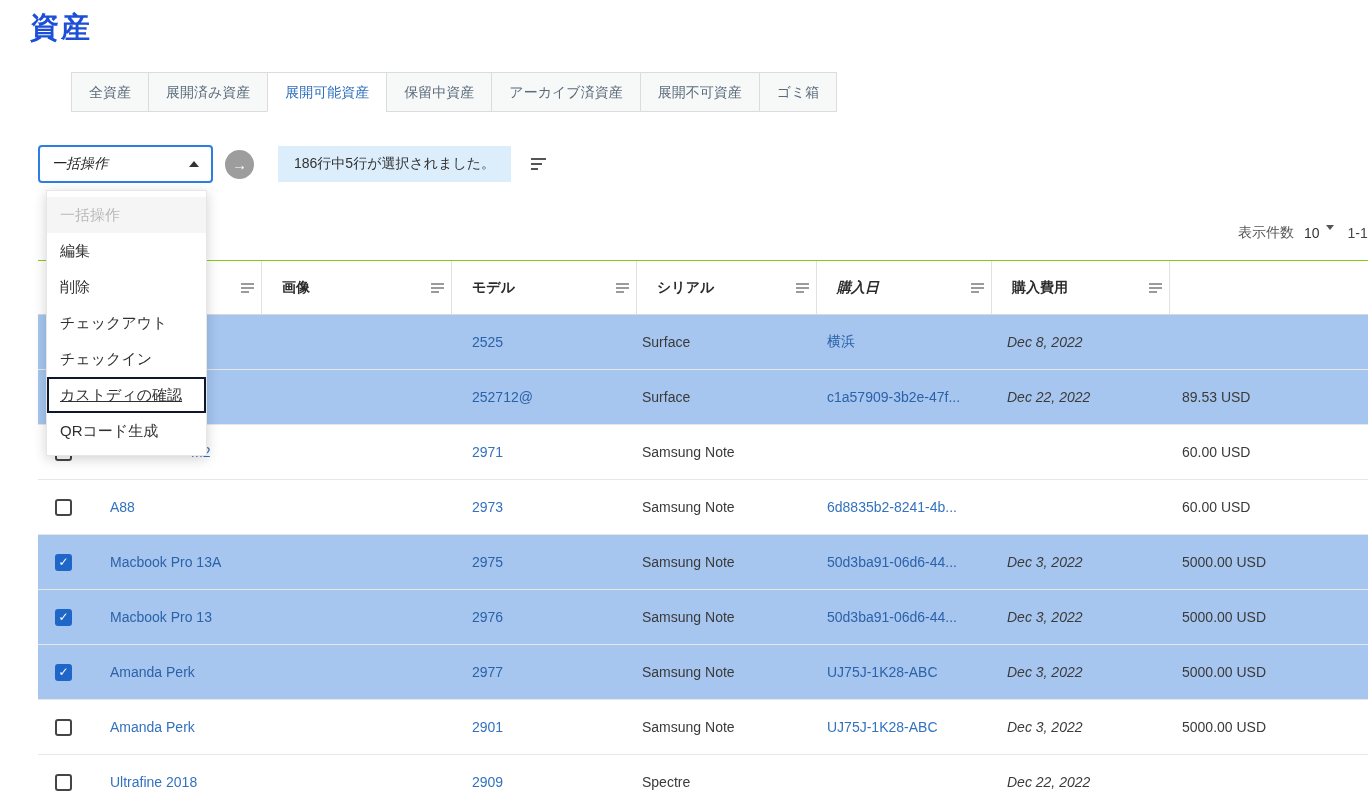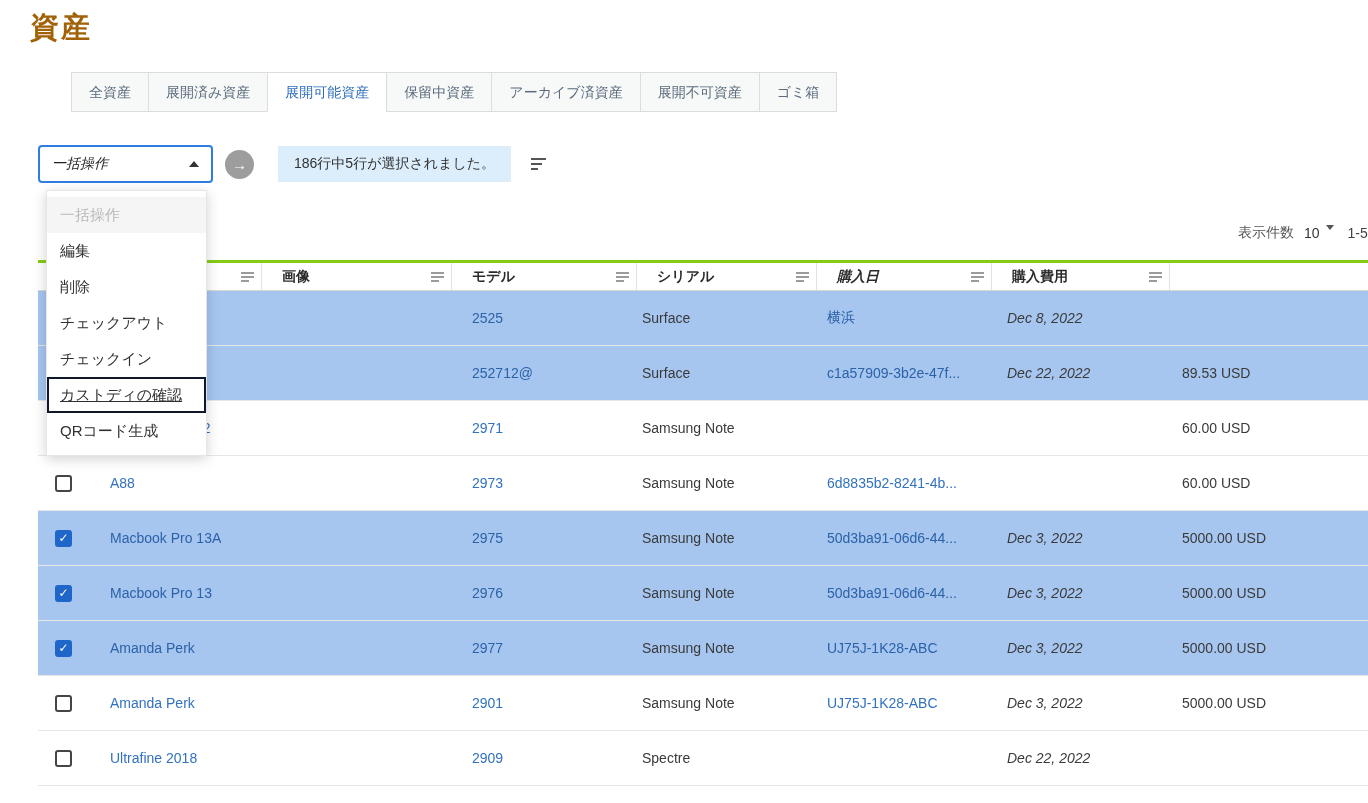--- a/index.html
+++ b/index.html
@@ -1,20 +1,20 @@
 <!DOCTYPE html>
 <html><head>
 <meta charset="utf-8">
 <style>
   * { margin:0; padding:0; box-sizing:border-box; }
   html,body { background:#fff; }
   body { font-family:"Liberation Sans","DejaVu Sans",sans-serif; }
   .page { position:relative; width:1368px; height:803px; overflow:hidden; background:#fff; }
 
-  .page-title { position:absolute; left:30px; top:8px; font-size:29px; font-weight:600; color:#a16207; letter-spacing:2px; }
+  .page-title { position:absolute; left:30px; top:8px; font-size:29px; font-weight:600; color:#1d4ed8; letter-spacing:2px; }
 
   .tabs { position:absolute; left:38px; top:72px; display:flex;margin-left:33px; }
   .tab { height:40px; line-height:38px; padding:0 17px; font-size:14px; color:#5b6b7c;
          background:#f7f8f8; border:1px solid #dcdcdc; margin-left:-1px; cursor:pointer; white-space:nowrap; }
   .tab:first-child { margin-left:0; }
   .tab.active { background:#fff; color:#2f6fbd; border-bottom-color:#fff; }
 
   .toolbar { position:absolute; left:38px; top:145px; display:flex; align-items:center; }
   .bulk-select { width:175px; height:38px; border:2px solid #2e7de0; border-radius:4px; background:#fff;
                  display:flex; align-items:center; justify-content:space-between; padding:0 12px; cursor:pointer; }
@@ -32,21 +32,21 @@
   .lines-icon i:nth-child(3){ width:7px; }
 
   .pagerow { position:absolute; left:1238px; top:224px; display:flex; align-items:center;
              white-space:nowrap; font-size:14px; color:#555; }
   .psize { margin-left:10px; display:flex; align-items:flex-start; cursor:pointer; color:#333; }
   .caret-down { width:0; height:0; border-left:4px solid transparent; border-right:4px solid transparent;
                 border-top:5px solid #555; margin-left:6px; display:inline-block; }
   .range { margin-left:14px; color:#444; }
 
   .table { position:absolute; left:38px; top:260px; width:1330px; overflow:hidden; }
-  .thead { display:flex; height:31px; border-top:3px solid #84cc16; border-bottom:1px solid #d8d8d8; }
+  .thead { display:flex; height:55px; border-top:1px solid #84cc16; border-bottom:1px solid #d8d8d8; }
   .th { display:flex; align-items:center; justify-content:space-between; padding-left:20px;
         border-right:1px solid #e2e2e2; font-size:14px; font-weight:bold; color:#2b2b2b; flex:none; }
   .th:last-child { border-right:none; }
   .filter-icon { margin-right:7px; cursor:pointer; }
   .filter-icon i { display:block; height:2px; background:#9b9b9b; margin:2px 0; }
   .filter-icon i:nth-child(1){ width:13px; }
   .filter-icon i:nth-child(2){ width:13px; }
   .filter-icon i:nth-child(3){ width:8px; }
 
   .tr { display:flex; height:55px; align-items:center; border-bottom:1px solid #e7e7e7; background:#fff; }
@@ -111,21 +111,21 @@
         <i></i>
       </span>
   </div>
 
   <div class="pagerow">
     <span class="psize-label">表示件数</span>
     <span class="psize">
       <span>10</span>
       <i class="caret-down"></i>
     </span>
-    <span class="range">1-5</span>
+    <span class="range">1-1</span>
   </div>
 
   <div class="table">
     <div class="thead" id="thead">
         <div class="th col-checkbox">
           <span></span>
         </div>
         <div class="th col-name">
           <span></span>
           <span class="filter-icon">

